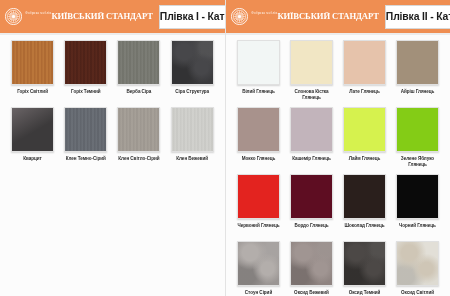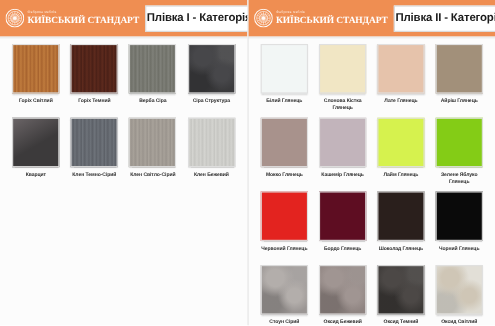--- a/index.html
+++ b/index.html
@@ -21,21 +21,21 @@
     display: flex; align-items: center;
     padding: 0 4px 0 5px;
     position: relative;
   }
   .header::after{
     content:""; position:absolute; left:0; right:0; bottom:-2px; height:2px;
     background: rgba(0,0,0,0.06);
   }
   .brand { display: flex; align-items: center; gap: 3px; flex: 0 0 auto; }
   .emblem { width: 17px; height: 17px; flex: 0 0 auto; opacity: .95; }
-  .brand-text { display: flex; flex-direction: column; justify-content: center; line-height: 1; }
+  .brand-text { display: flex; flex-direction: row; justify-content: center; line-height: 1; }
   .brand-sup {
     font-size: 3.4px; color: #fdf0e6; letter-spacing: .25px;
     font-family: "Liberation Serif", serif; white-space: nowrap; margin-bottom: 1px;
   }
   .brand-main {
     font-size: 8.6px; color: #ffffff; letter-spacing: -.1px;
     font-family: "Liberation Serif", serif; font-weight: 700; white-space: nowrap;
   }
   .title-box {
     margin-left: 6px; flex: 1 1 auto; height: 24px;

